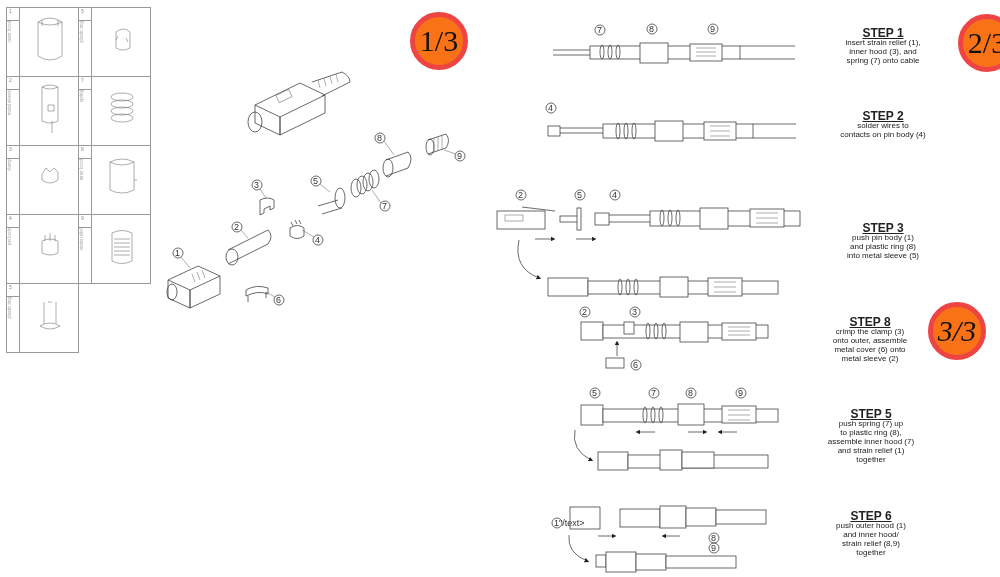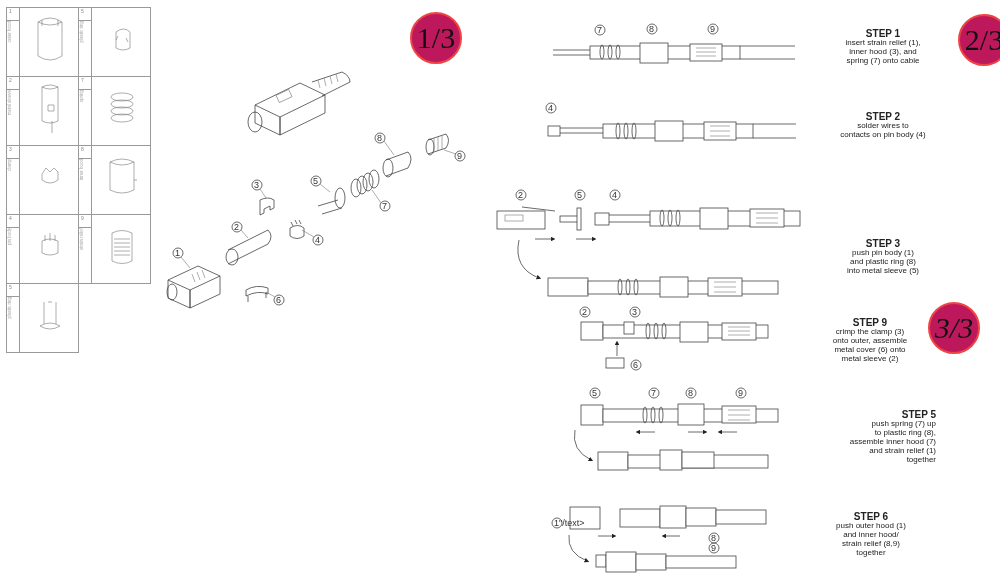--- a/index.html
+++ b/index.html
@@ -4,24 +4,24 @@
 <style>
   html, body { margin:0; padding:0; background:#ffffff; }
   body { width:1000px; height:577px; position:relative; overflow:hidden;
          font-family:"Liberation Sans", sans-serif; color:#222; }
   svg { position:absolute; left:0; top:0; }
   .stroke { stroke:#444; fill:none; stroke-width:0.8; }
   .thin { stroke:#777; fill:none; stroke-width:0.6; }
   .fillw { fill:#fff; stroke:#444; stroke-width:0.8; }
   .callout-text { font-size:9px; fill:#333; font-family:"Liberation Sans", sans-serif; }
   .page-num { position:absolute; width:48px; height:48px; border-radius:50%;
-              border:2px solid #ef4444; display:flex; align-items:center; justify-content:center;
-              font-family:"Liberation Serif", serif; font-size:30px; color:#111; background:#be185d; }
+              border:5px solid #ef4444; display:flex; align-items:center; justify-content:center;
+              font-family:"Liberation Serif", serif; font-size:30px; color:#111; background:#f97316; }
   .step { position:absolute; text-align:center; font-size:8px; line-height:9px; color:#222; width:130px; }
-  .step .title { font-weight:bold; font-size:10px; }
+  .step .title { font-weight:bold; text-decoration:underline; font-size:12px; }
   .grid { position:absolute; left:6px; top:7px; width:145px; border-collapse:collapse; }
   .grid td { border:1px solid #999; padding:0; vertical-align:top; }
   .cell-num { font-size:5px; color:#888; height:12px; text-align:left; padding-left:2px; border-bottom:1px solid #999; }
   .cell-label { writing-mode:vertical-rl; transform:rotate(180deg); font-size:4.5px; color:#aaa; padding-top:6px; }
   .side { width:13px; }
   .pic { width:58px; height:64px; }
 </style>
 </head>
 <body>
 
@@ -417,34 +417,34 @@
   <div class="title">STEP 1</div>
   <div>insert strain relief (1),</div>
   <div>inner hood (3), and</div>
   <div>spring (7) onto cable</div>
 </div>
 <div class="step" style="left:818px;top:112px;">
   <div class="title">STEP 2</div>
   <div>solder wires to</div>
   <div>contacts on pin body (4)</div>
 </div>
-<div class="step" style="left:818px;top:239px;">
+<div class="step" style="left:818px;top:224px;">
   <div class="title">STEP 3</div>
   <div>push pin body (1)</div>
   <div>and plastic ring (8)</div>
   <div>into metal sleeve (5)</div>
 </div>
 <div class="step" style="left:805px;top:318px;">
-  <div class="title">STEP 9</div>
+  <div class="title">STEP 8</div>
   <div>crimp the clamp (3)</div>
   <div>onto outer, assemble</div>
   <div>metal cover (6) onto</div>
   <div>metal sleeve (2)</div>
 </div>
-<div class="step" style="left:806px;top:410px;text-align:right;">
+<div class="step" style="left:806px;top:410px;">
   <div class="title">STEP 5</div>
   <div>push spring (7) up</div>
   <div>to plastic ring (8),</div>
   <div>assemble inner hood (7)</div>
   <div>and strain relief (1)</div>
   <div>together</div>
 </div>
 <div class="step" style="left:806px;top:512px;">
   <div class="title">STEP 6</div>
   <div>push outer hood (1)</div>

